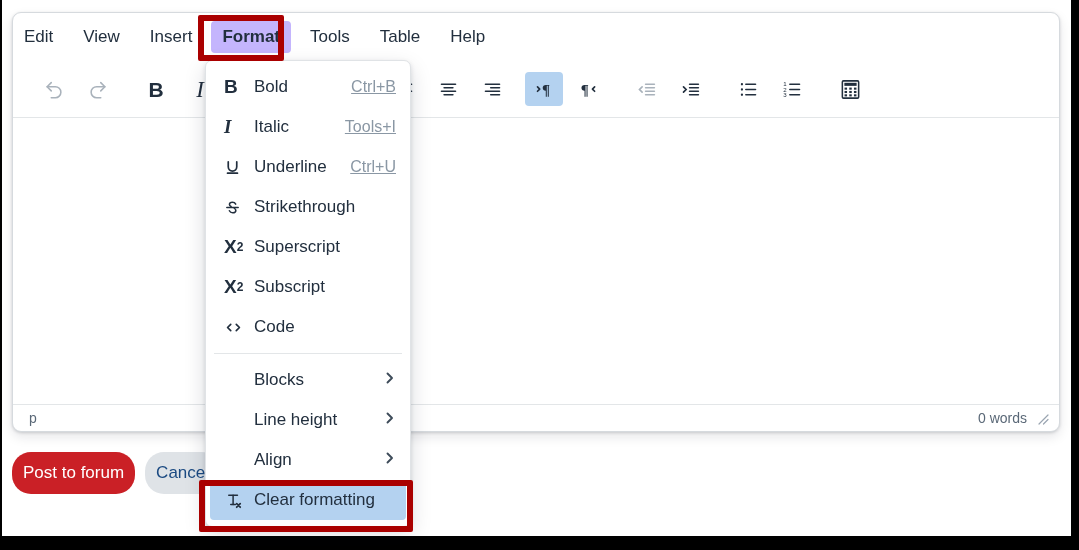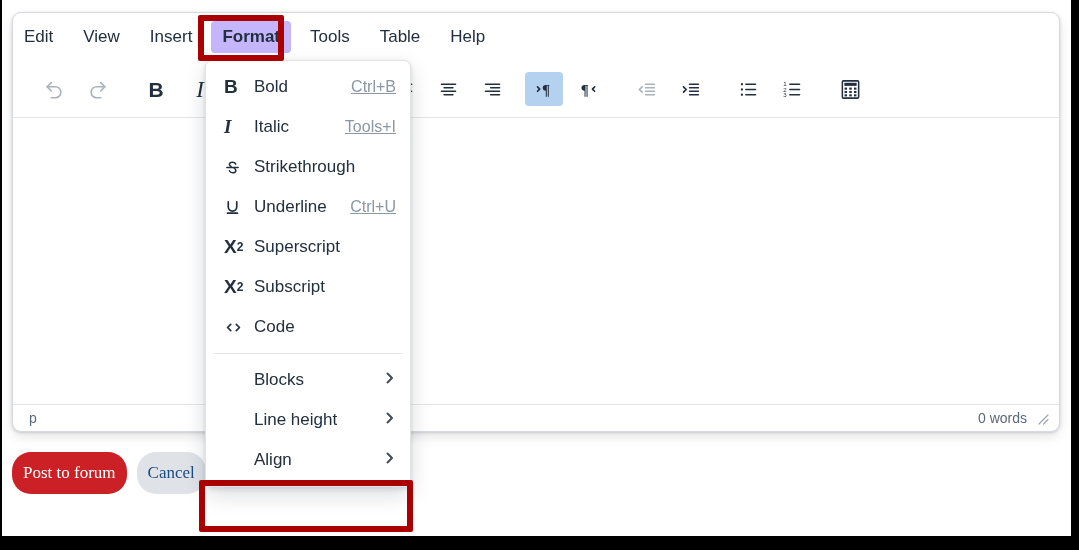--- a/index.html
+++ b/index.html
@@ -129,21 +129,21 @@
     display: flex;
     align-items: center;
     gap: 10px;
   }
   .btn {
     font-size: 17px;
     padding: 11px 11px;
     border-radius: 19px;
     border: none;
     cursor: pointer;
-    font-family: Liberation Serif, serif;
+    font-family: Liberation Sans, sans-serif;
     line-height: 20px;
     white-space: nowrap;
   }
   .btn-primary { background: #ca2026; color: #ffffff; }
   .btn-secondary { background: #dfe3e7; color: #1b4a82; }
 
   
   .dropdown {
     position: absolute;
     left: 205px;
@@ -390,39 +390,39 @@
     </div>
 
     <div class="mi">
       <span class="mi-icon ital-serif">I</span>
       <span class="mi-label">Italic</span>
       <span class="mi-acc">Tools+I</span>
     </div>
 
     <div class="mi">
       <span class="mi-icon">
+        <svg width="17" height="17" viewBox="0 0 24 24" fill="none" stroke="#222f3e" stroke-width="2.4" stroke-linecap="round">
+            <path d="M6 4v7a6 6 0 0 0 12 0V4"></path>
+            <path d="M5 20h14"></path>
+          </svg>
+      </span>
+      <span class="mi-label">Underline</span>
+      <span class="mi-acc">Ctrl+U</span>
+    </div>
+
+    <div class="mi">
+      <span class="mi-icon">
         <svg width="17" height="17" viewBox="0 0 24 24" fill="none" stroke="#222f3e" stroke-width="2.2" stroke-linecap="round">
             <path d="M16.5 7.2C15.6 5.5 14 4.6 12 4.6c-2.6 0-4.3 1.3-4.3 3.1 0 1.3.8 2.2 2.3 2.8"></path>
             <path d="M7.6 16.6c.9 1.8 2.5 2.8 4.6 2.8 2.8 0 4.5-1.3 4.5-3.3 0-1.3-.7-2.2-2.1-2.9"></path>
             <path d="M4 12h16"></path>
           </svg>
       </span>
       <span class="mi-label">Strikethrough</span>
       <span class="mi-acc"></span>
-    </div>
-
-    <div class="mi">
-      <span class="mi-icon">
-        <svg width="17" height="17" viewBox="0 0 24 24" fill="none" stroke="#222f3e" stroke-width="2.4" stroke-linecap="round">
-            <path d="M6 4v7a6 6 0 0 0 12 0V4"></path>
-            <path d="M5 20h14"></path>
-          </svg>
-      </span>
-      <span class="mi-label">Underline</span>
-      <span class="mi-acc">Ctrl+U</span>
     </div>
 
     <div class="mi">
       <span class="mi-icon">X<span class="sup">2</span></span>
       <span class="mi-label">Superscript</span>
       <span class="mi-acc"></span>
     </div>
 
     <div class="mi">
       <span class="mi-icon">X<span class="sub">2</span></span>
@@ -463,19 +463,31 @@
 
     <div class="mi noicon">
       <span class="mi-label">Align</span>
       <span class="mi-chev">
         <svg width="12" height="14" viewBox="0 0 12 14" fill="none" stroke="#3d4b59" stroke-width="1.9" stroke-linecap="round" stroke-linejoin="round">
             <path d="M3.5 2.5L8 7l-4.5 4.5"></path>
           </svg>
       </span>
     </div>
 
+    <div class="mi sel">
+      <span class="mi-icon">
+        <svg width="19" height="19" viewBox="0 0 24 24" fill="none" stroke="#222f3e" stroke-width="1.9" stroke-linecap="round">
+            <path d="M6 5.5h11"></path>
+            <path d="M11.5 5.5v11.5"></path>
+            <path d="M8.5 17h6"></path>
+            <path d="M16 16l4.5 4.5M20.5 16L16 20.5" stroke-width="2.2"></path>
+          </svg>
+      </span>
+      <span class="mi-label">Clear formatting</span>
+      <span class="mi-acc"></span>
+    </div>
 
   </div>
 
   <div class="annot" id="annot-format"></div>
   <div class="annot" id="annot-clear"></div>
 
 </div>
 
 </body></html>

